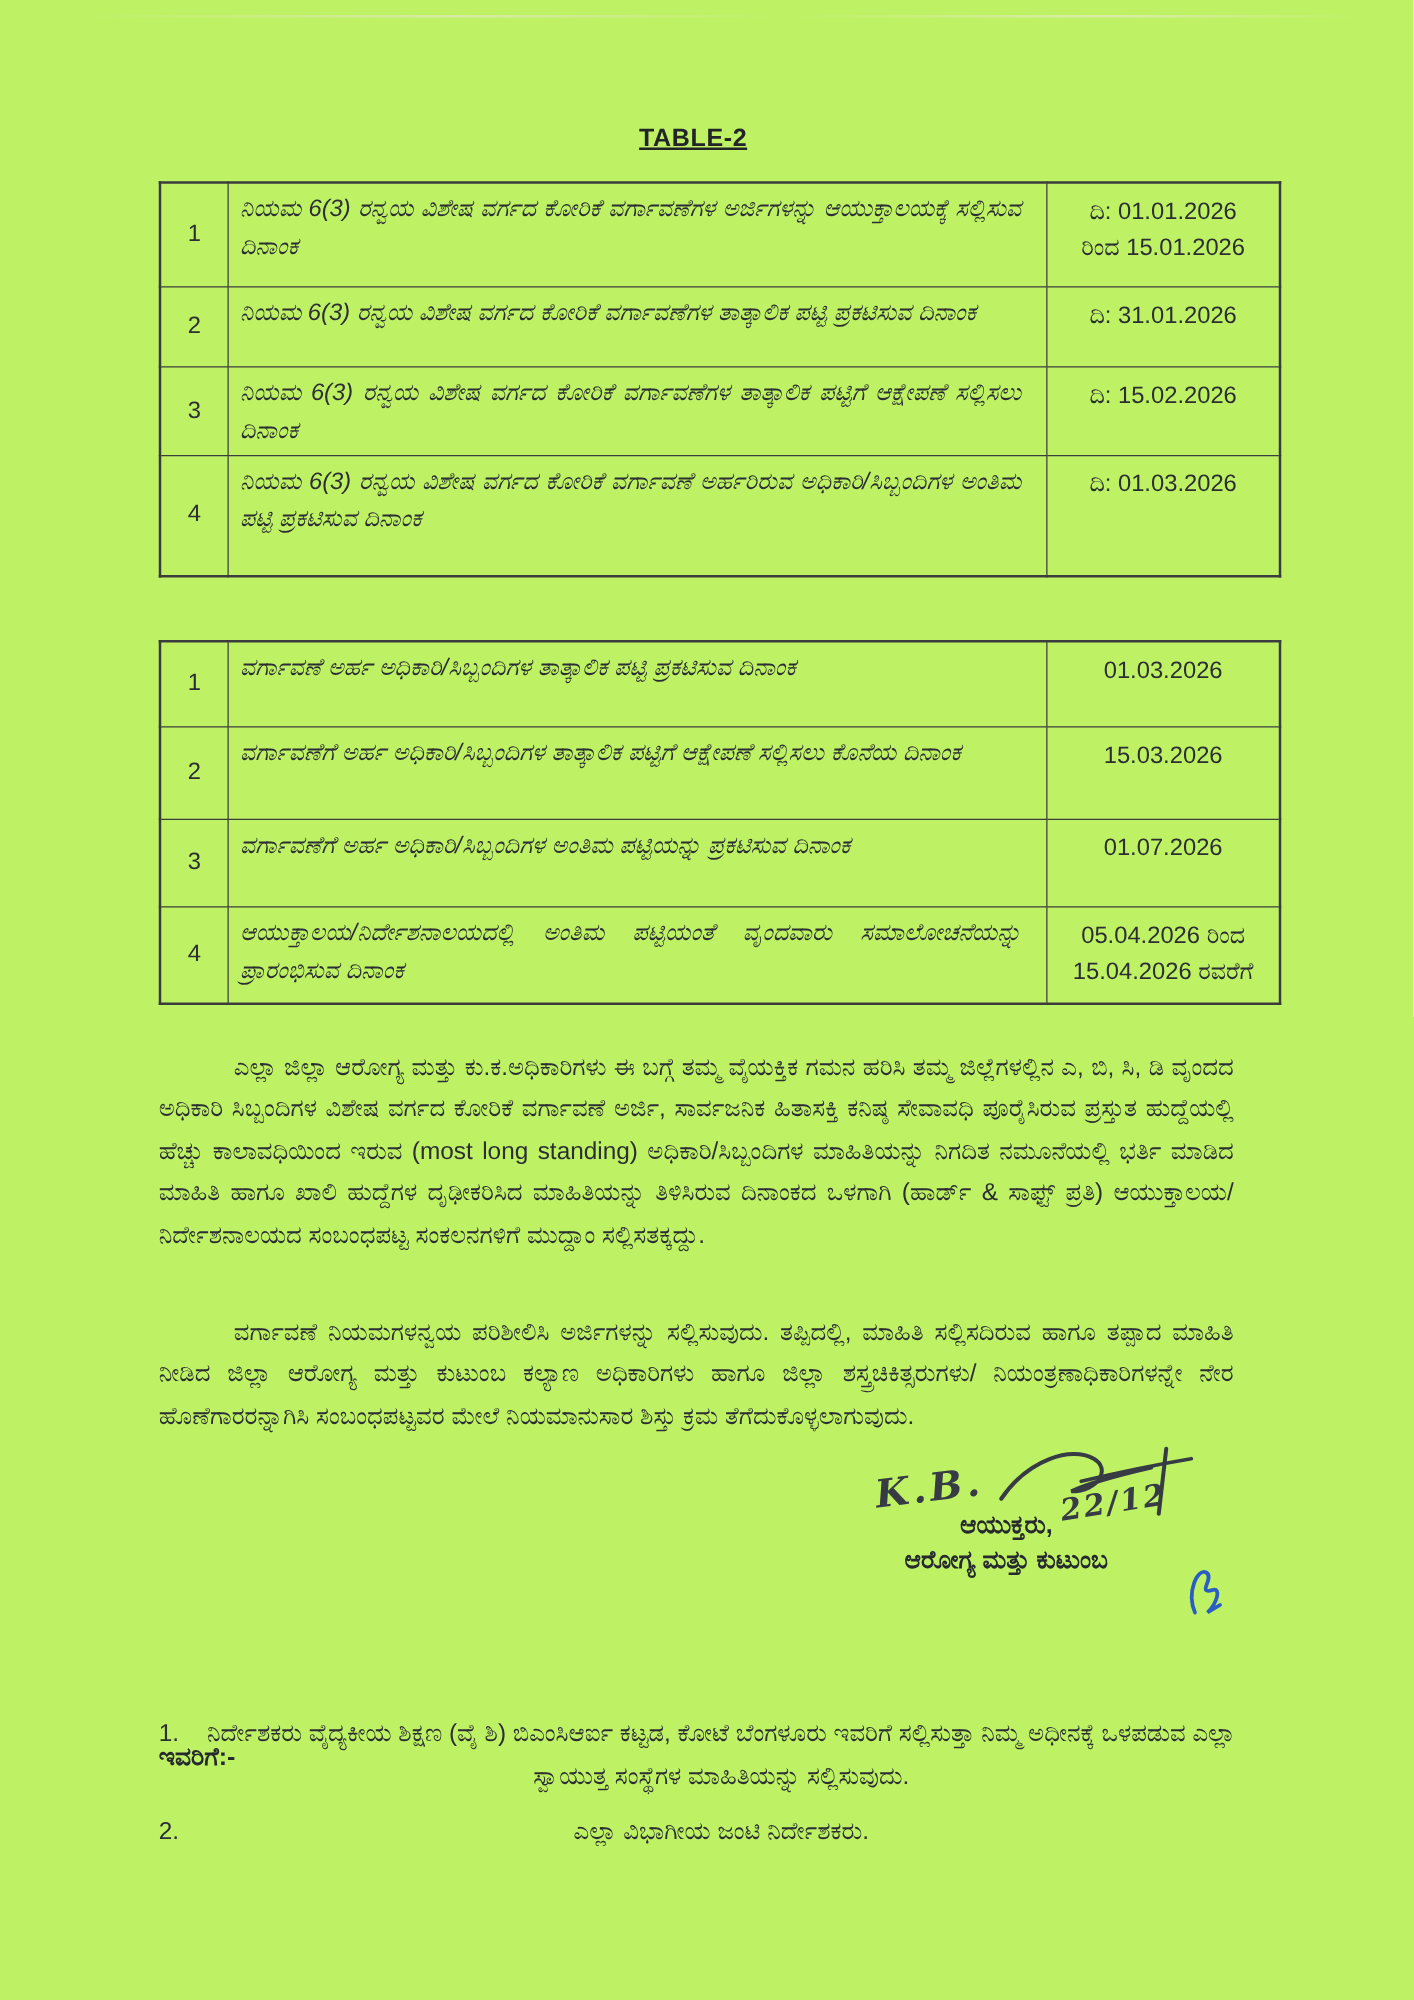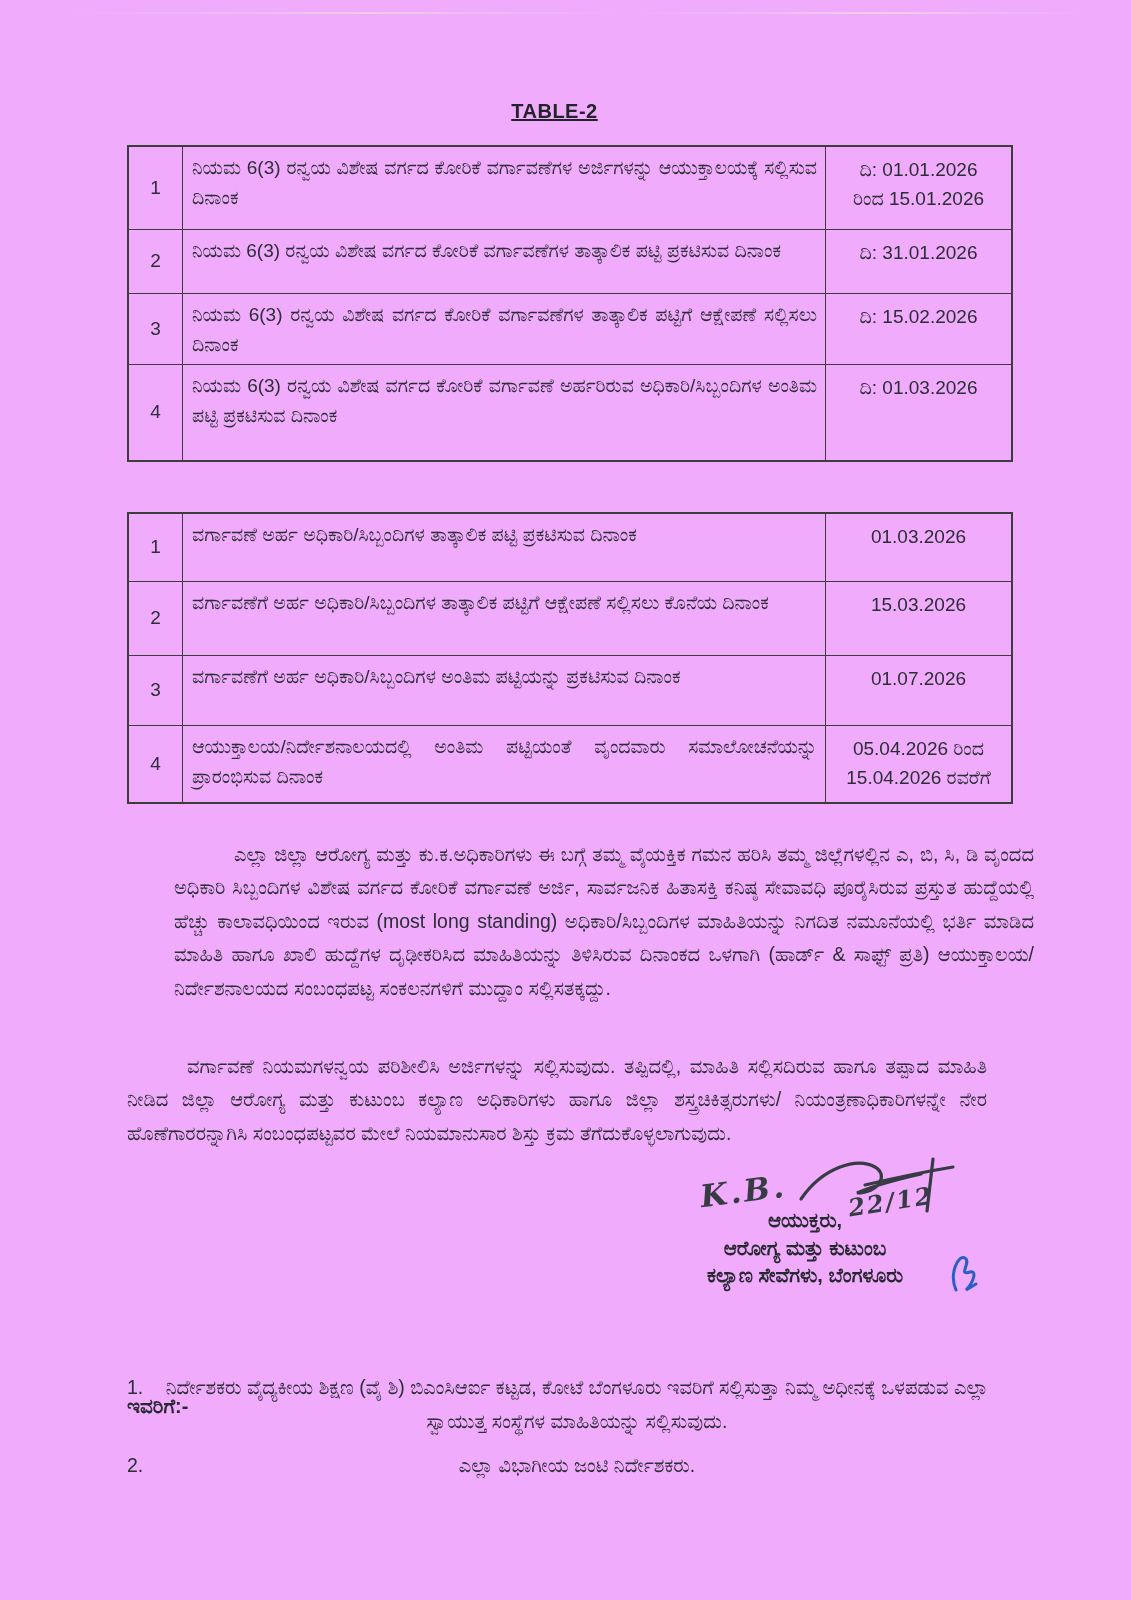--- a/index.html
+++ b/index.html
@@ -1,19 +1,19 @@
 <!DOCTYPE html>
 <html lang="kn"><head>
 <meta charset="utf-8">
 <style>
   html,body { margin:0; padding:0; background:#ffffff; }
   .sheet {
     position:relative;
     width:1131px; height:1600px;
-    background:#f0abfc;
+    background:#bef264;
     font-family:"Liberation Sans","DejaVu Sans",sans-serif;
     color:#2b2e33;
     overflow:hidden;
   }
   .scan-artifact {
     position:absolute; top:12px; left:60px; right:40px; height:2px;
     background:linear-gradient(90deg, transparent, #e9e2d6 30%, transparent 55%, #eee6da 80%, transparent);
     opacity:.6;
   }
 
@@ -33,37 +33,37 @@
   }
   .tbl-2 { top:145px; }
   .tbl-3 { top:512px; }
   .doc-table td { border:1.5px solid #3c3c3c; overflow:hidden; }
   .doc-table td.num {
     width:53px; text-align:center; vertical-align:middle;
     font-size:19px; padding:0;
   }
   .doc-table td.desc {
     width:625px; vertical-align:top; text-align:justify;
-    padding:6px 8px 4px 9px; line-height:30px;
+    padding:6px 20px 4px 9px; line-height:30px;font-style:italic;
   }
   .doc-table td.date {
     width:177px; vertical-align:top; text-align:center;
     padding:8px 4px 2px 4px; white-space:pre-line; line-height:29px;margin-top:16px;
   }
   tr.t2r1 { height:83px; } tr.t2r2 { height:64px; }
   tr.t2r3 { height:66px; } tr.t2r4 { height:97px; }
   tr.t3r1 { height:68px; } tr.t3r2 { height:74px; }
   tr.t3r3 { height:70px; } tr.t3r4 { height:78px; }
 
   .body-para {
     position:absolute; left:127px; width:860px;
     font-size:19.5px; line-height:33.5px;
     text-align:justify; text-indent:60px; color:#2b2e33;
   }
-  .para-1 { top:818px;margin-left:47px; }
+  .para-1 { top:818px; }
   .para-2 { top:1030px; }
 
   .sig-hand {
     position:absolute; left:690px; top:1155px; width:300px; height:70px;
     color:#363b44;
   }
   .sig-initials {
     position:absolute; left:10px; top:18px;
     font-family:"DejaVu Serif","Liberation Serif",serif;
     font-style:italic; font-size:31px; font-weight:bold;
@@ -162,21 +162,20 @@
       <path d="M6 44 C 28 12, 62 2, 80 12 C 94 20, 84 38, 62 38 C 80 30, 104 24, 126 19" fill="none" stroke="#363b44" stroke-width="3.2" stroke-linecap="round"></path>
       <path d="M138 4 L 132 56" fill="none" stroke="#363b44" stroke-width="3.2" stroke-linecap="round"></path>
       <path d="M70 30 C 104 22, 134 16, 158 12" fill="none" stroke="#363b44" stroke-width="3" stroke-linecap="round"></path>
     </svg>
     <span class="sig-handdate">22/12</span>
   </div>
 
   <div class="sig-text">
     <div>ಆಯುಕ್ತರು,</div>
     <div>ಆರೋಗ್ಯ ಮತ್ತು ಕುಟುಂಬ</div>
-    <div>ಕಲ್ಯಾಣ ಸೇವೆಗಳು, ಬೆಂಗಳೂರು</div>
   </div>
 
   <svg class="blue-paraph" width="34" height="46" viewBox="0 0 34 46">
     <path d="M10 40 C 3 24, 12 4, 19 8 C 26 12, 11 26, 24 22 C 31 20, 28 32, 20 40 L 30 34" fill="none" stroke="#2b5ec2" stroke-width="3" stroke-linecap="round"></path>
   </svg>
 
   <div class="dist-heading">ಇವರಿಗೆ:-</div>
 
   <div class="dist-list">
     <div class="dist-item">

